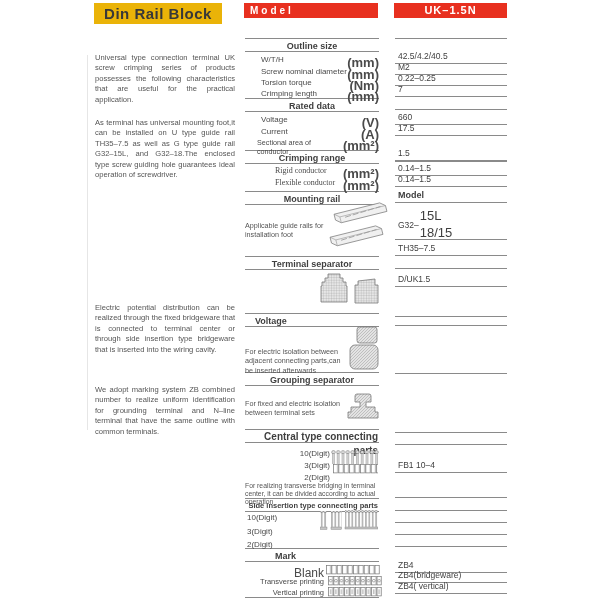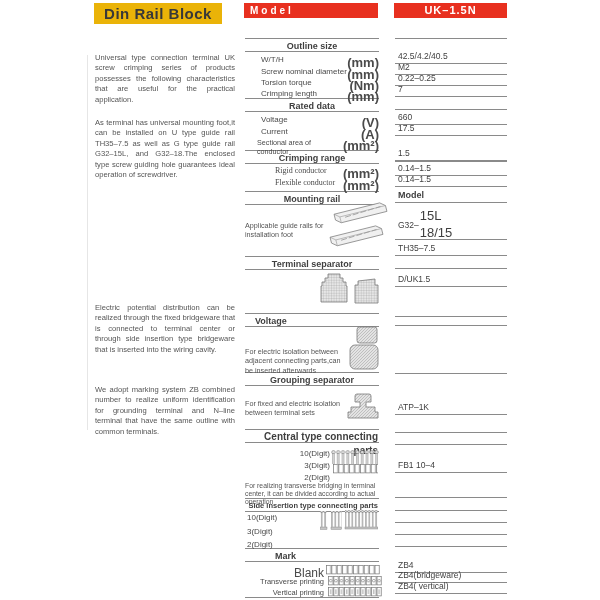--- a/index.html
+++ b/index.html
@@ -238,19 +238,18 @@
   <div class="rcell bold" style="top:190px;height:13px">Model</div>
   <div class="rcell mid" style="top:210px;height:30px">
     <span>G32–</span>
     <span class="stack">
       <span>15L</span>
       <span>18/15</span>
     </span>
   </div>
   <div class="rcell" style="top:243px;height:13px">TH35–7.5</div>
   <div class="rcell" style="top:271px;height:16px">D/UK1.5</div>
-  <div class="rcell" style="top:399px;height:16px">ATP–1K</div>
   <div class="rcell" style="top:457px;height:16px">FB1 10–4</div>
   <div class="rcell" style="top:561px;height:12px">ZB4</div>
   <div class="rcell" style="top:573px;height:10px">ZB4(bridgeware)</div>
   <div class="rcell" style="top:584px;height:10px">ZB4( vertical)</div>
 
 </div>
 
 </body></html>

